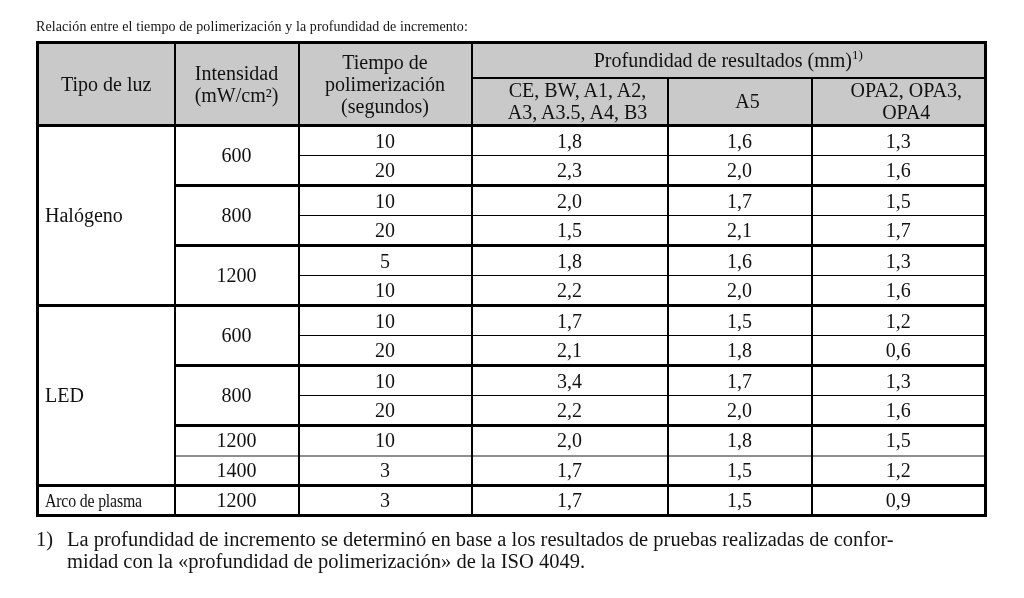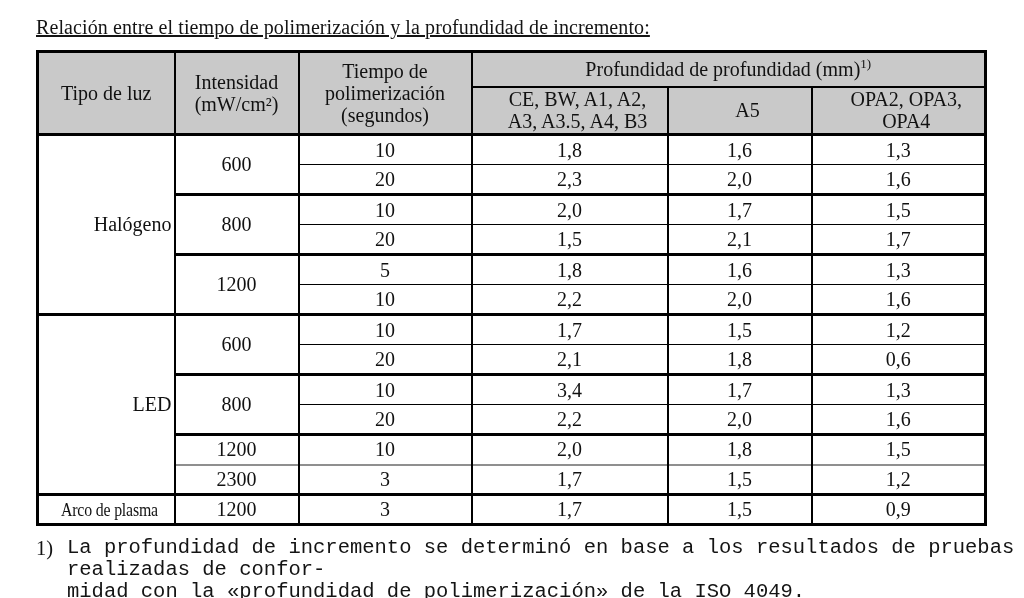--- a/index.html
+++ b/index.html
@@ -1,26 +1,24 @@
 <!DOCTYPE html>
 <html><head>
 <meta charset="utf-8">
 <style>
   * { box-sizing: border-box; margin: 0; padding: 0; }
   html, body { width: 1024px; height: 598px; background: #ffffff; overflow: hidden; }
   body { font-family: "Liberation Serif", "DejaVu Serif", serif; color: #111; }
   .page { width: 1024px; height: 598px; padding: 13px 0 0 36px; }
 
   .title {
-    font-size: 20px;
+    font-size: 14px;
     line-height: 28px;
-    margin-bottom: 9px;
     color: #141414;
     letter-spacing: 0.1px;
-    text-decoration: underline;
   }
 
   table.pol-table {
     border-collapse: collapse;
     table-layout: fixed;
     width: 948px;
     border: 3px solid #000;
   }
   col.c1 { width: 137px; }
   col.c2 { width: 124px; }
@@ -47,38 +45,38 @@
   thead th { border-bottom-width: 3px; }
   th.group-h { height: 35px; border-bottom-width: 2px; }
   thead tr.sub th { height: 48px; padding-left: 18px; }
   sup { font-size: 13px; vertical-align: super; line-height: 0; }
 
   tbody td { height: 30px; background: #fff; }
   tbody tr.sec td { border-top-width: 3px; }
   tbody tr.grp td { border-top-width: 3px; }
   tbody tr.faint td { border-top: 2px solid #8f8f8f; }
 
-  td.luz { text-align: right; padding-left: 6px; }
+  td.luz { text-align: left; padding-left: 6px; }
   td.luz .condensed {
     display: inline-block;
     font-size: 18px;
     transform: scaleX(0.88);
     transform-origin: left center;
     letter-spacing: -0.2px;
   }
 
   .footnote {
     display: flex;
     margin-top: 11px;
     font-size: 20.5px;
     line-height: 22px;
     color: #141414;
   }
   .fn-marker { width: 31px; flex: 0 0 31px; }
-  .fn-text { white-space: pre-line; font-family: Liberation Mono, monospace; }
+  .fn-text { white-space: pre-line; }
 </style>
 </head>
 <body>
 
 <div class="page">
 
   <div class="title">Relación entre el tiempo de polimerización y la profundidad de incremento:</div>
 
   <table class="pol-table">
     <colgroup>
@@ -90,21 +88,21 @@
         <col class="c6">
     </colgroup>
     <thead>
       <tr>
         <th rowspan="2">Tipo de luz</th>
         <th rowspan="2" class="pre">Intensidad
 (mW/cm²)</th>
         <th rowspan="2" class="pre">Tiempo de
 polimerización
 (segundos)</th>
-        <th colspan="3" class="group-h"><span>Profundidad de profundidad (mm)</span><sup>1)</sup></th>
+        <th colspan="3" class="group-h"><span>Profundidad de resultados (mm)</span><sup>1)</sup></th>
       </tr>
       <tr class="sub">
         <th class="pre">CE, BW, A1, A2,
 A3, A3.5, A4, B3</th>
         <th>A5</th>
         <th class="pre">OPA2, OPA3,
 OPA4</th>
       </tr>
     </thead>
     <tbody id="tbody">
@@ -176,21 +174,21 @@
           <td>1,6</td>
         </tr>
         <tr class="grp">
           <td rowspan="1">1200</td>
           <td>10</td>
           <td>2,0</td>
           <td>1,8</td>
           <td>1,5</td>
         </tr>
         <tr class="faint">
-          <td rowspan="1">2300</td>
+          <td rowspan="1">1400</td>
           <td>3</td>
           <td>1,7</td>
           <td>1,5</td>
           <td>1,2</td>
         </tr>
         <tr class="sec">
           <td class="luz" rowspan="1"><span class="condensed">Arco de plasma</span></td>
           <td rowspan="1">1200</td>
           <td>3</td>
           <td>1,7</td>

